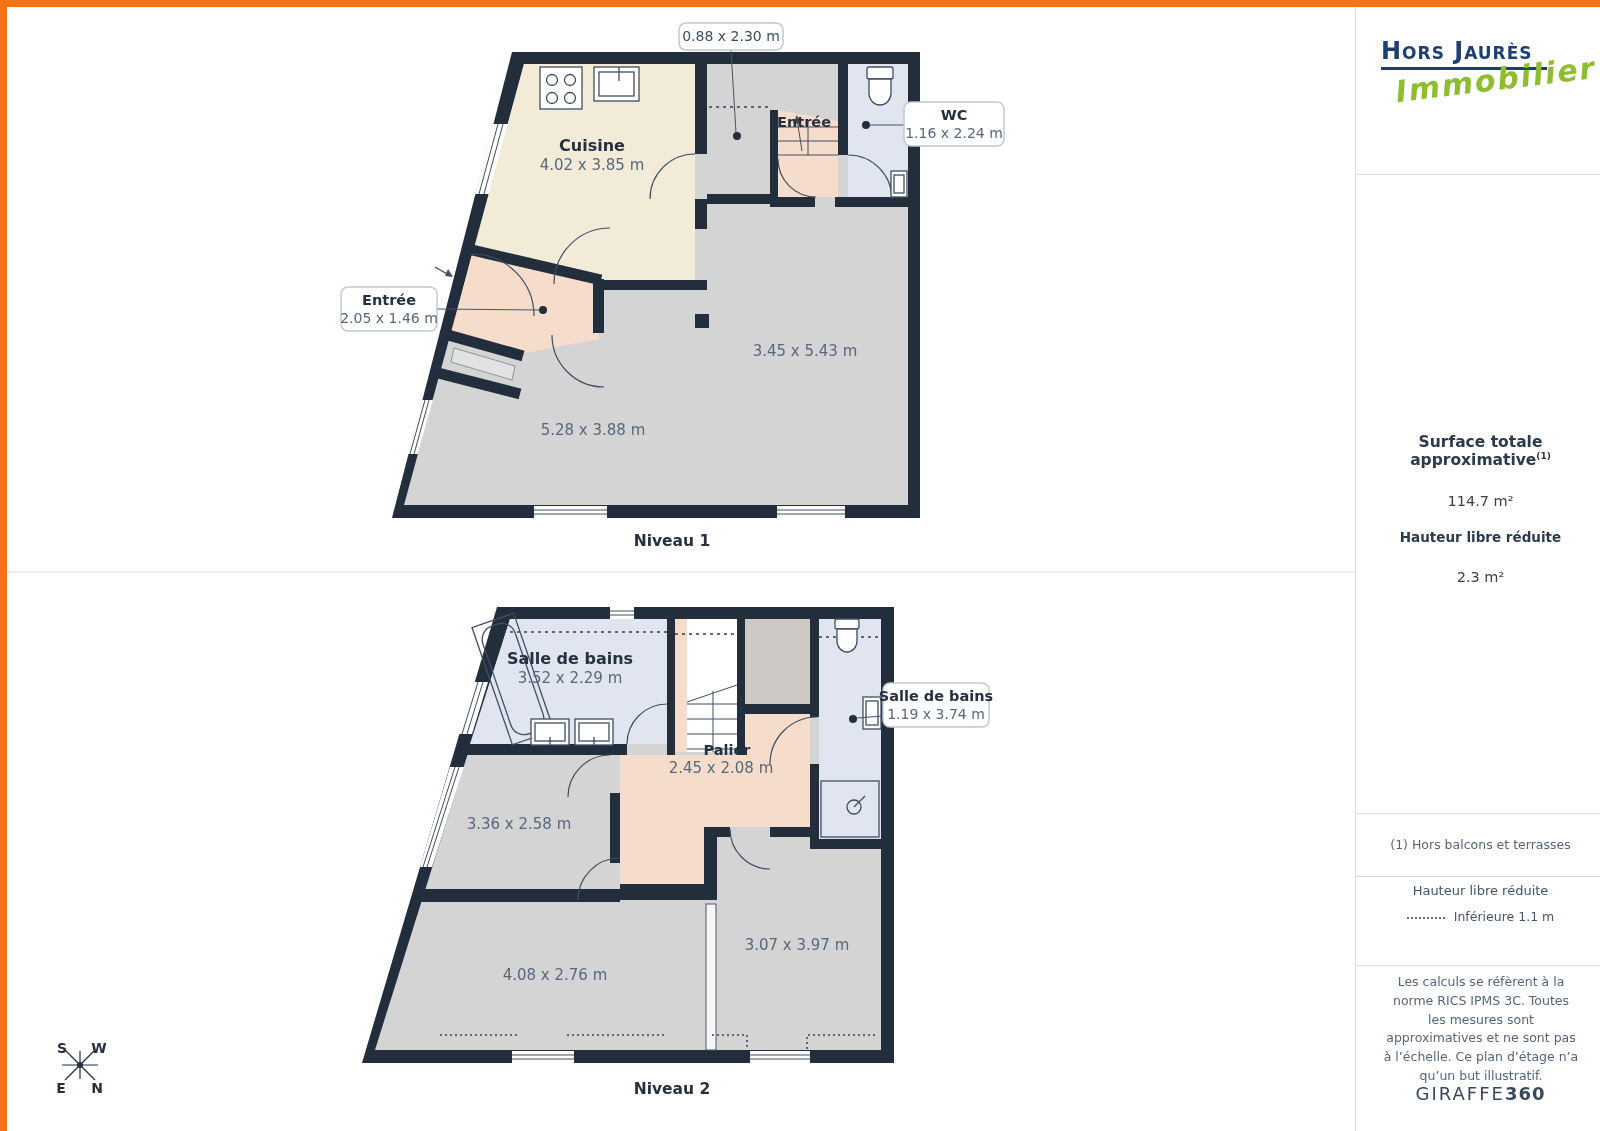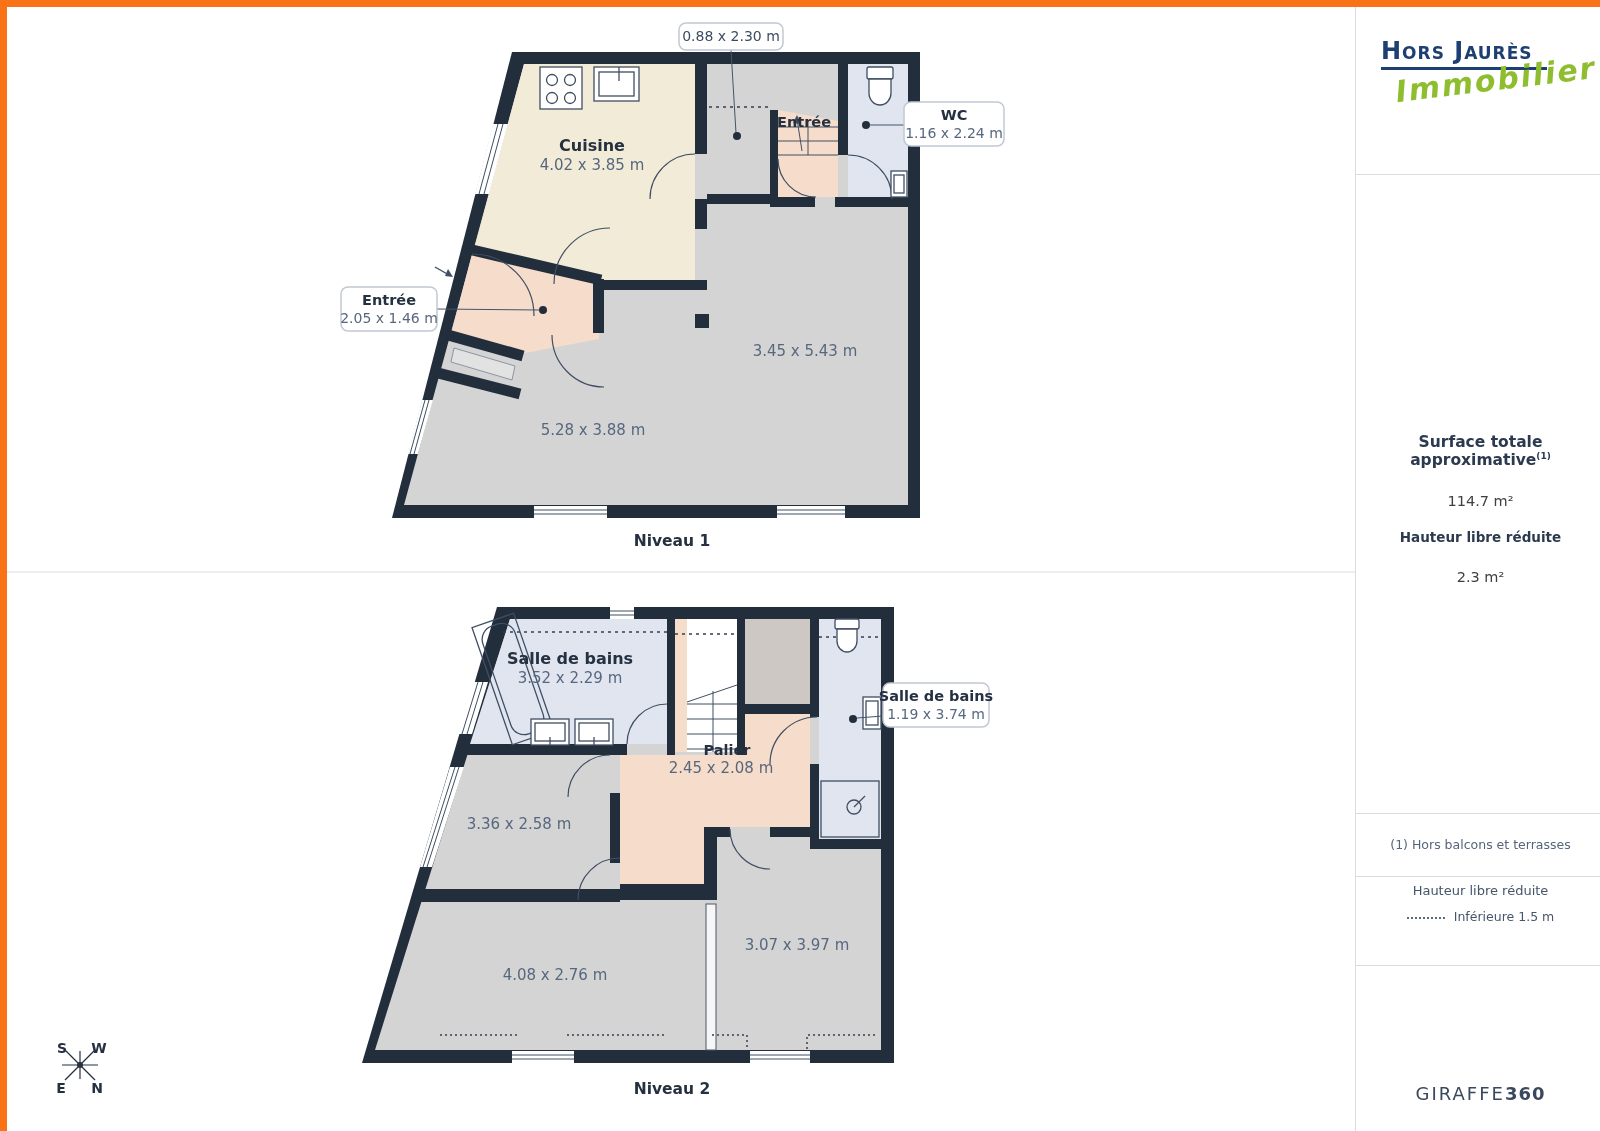--- a/index.html
+++ b/index.html
@@ -329,22 +329,23 @@
     <div class="sb-val">114.7 m²</div>
     <div class="sb-sub">Hauteur libre réduite</div>
     <div class="sb-val">2.3 m²</div>
   </div>
 
   <div class="sb-block sb-note" style="top:830px">(1) Hors balcons et terrasses</div>
 
   <div class="sb-block" style="top:876px">
     <div class="legend-title">Hauteur libre réduite</div>
     <div class="legend-row">
-      <span class="legend-dash"></span><span>Inférieure 1.5 m</span>
+      <span class="legend-dash"></span><span>Inférieure 1.1 m</span>
     </div>
   </div>
 
+  <div class="disclaimer">Les calculs se réfèrent à la norme RICS IPMS 3C. Toutes les mesures sont approximatives et ne sont pas à l’échelle. Ce plan d’étage n’a qu’un but illustratif.</div>
 
   <div class="brand">
     <span>GIRAFFE</span><b>360</b>
   </div>
 
 </div>
 
 </body></html>

